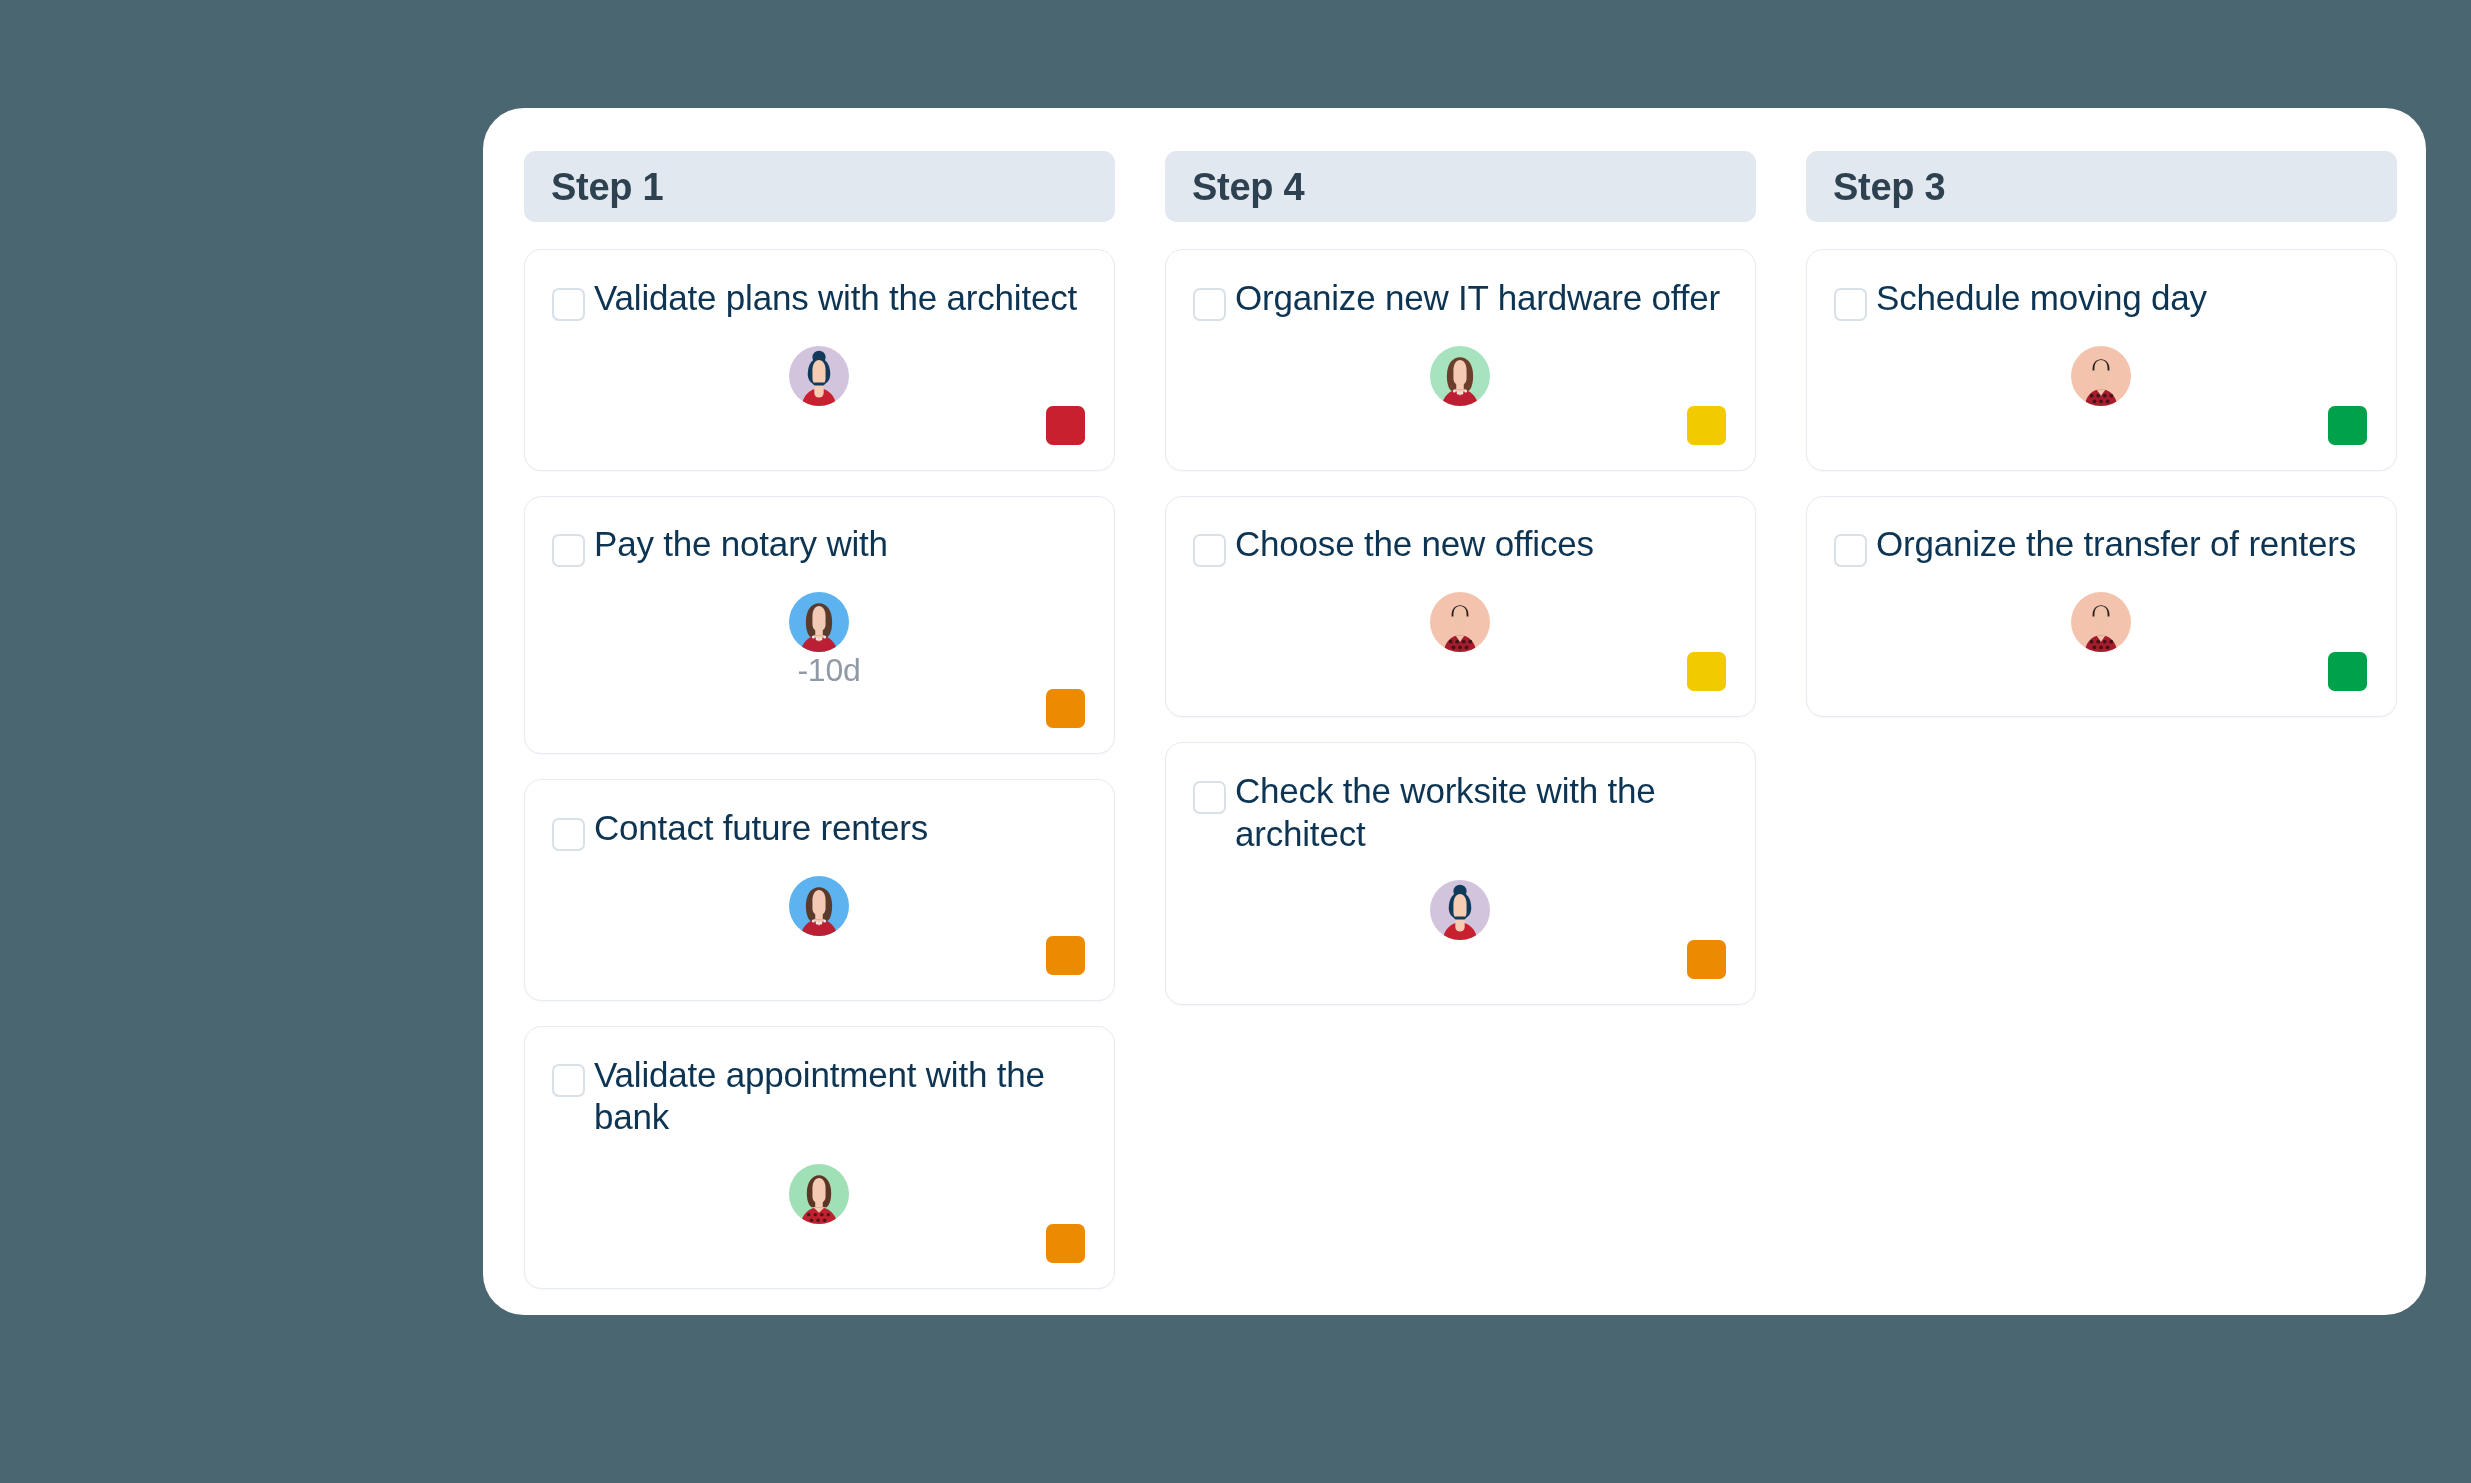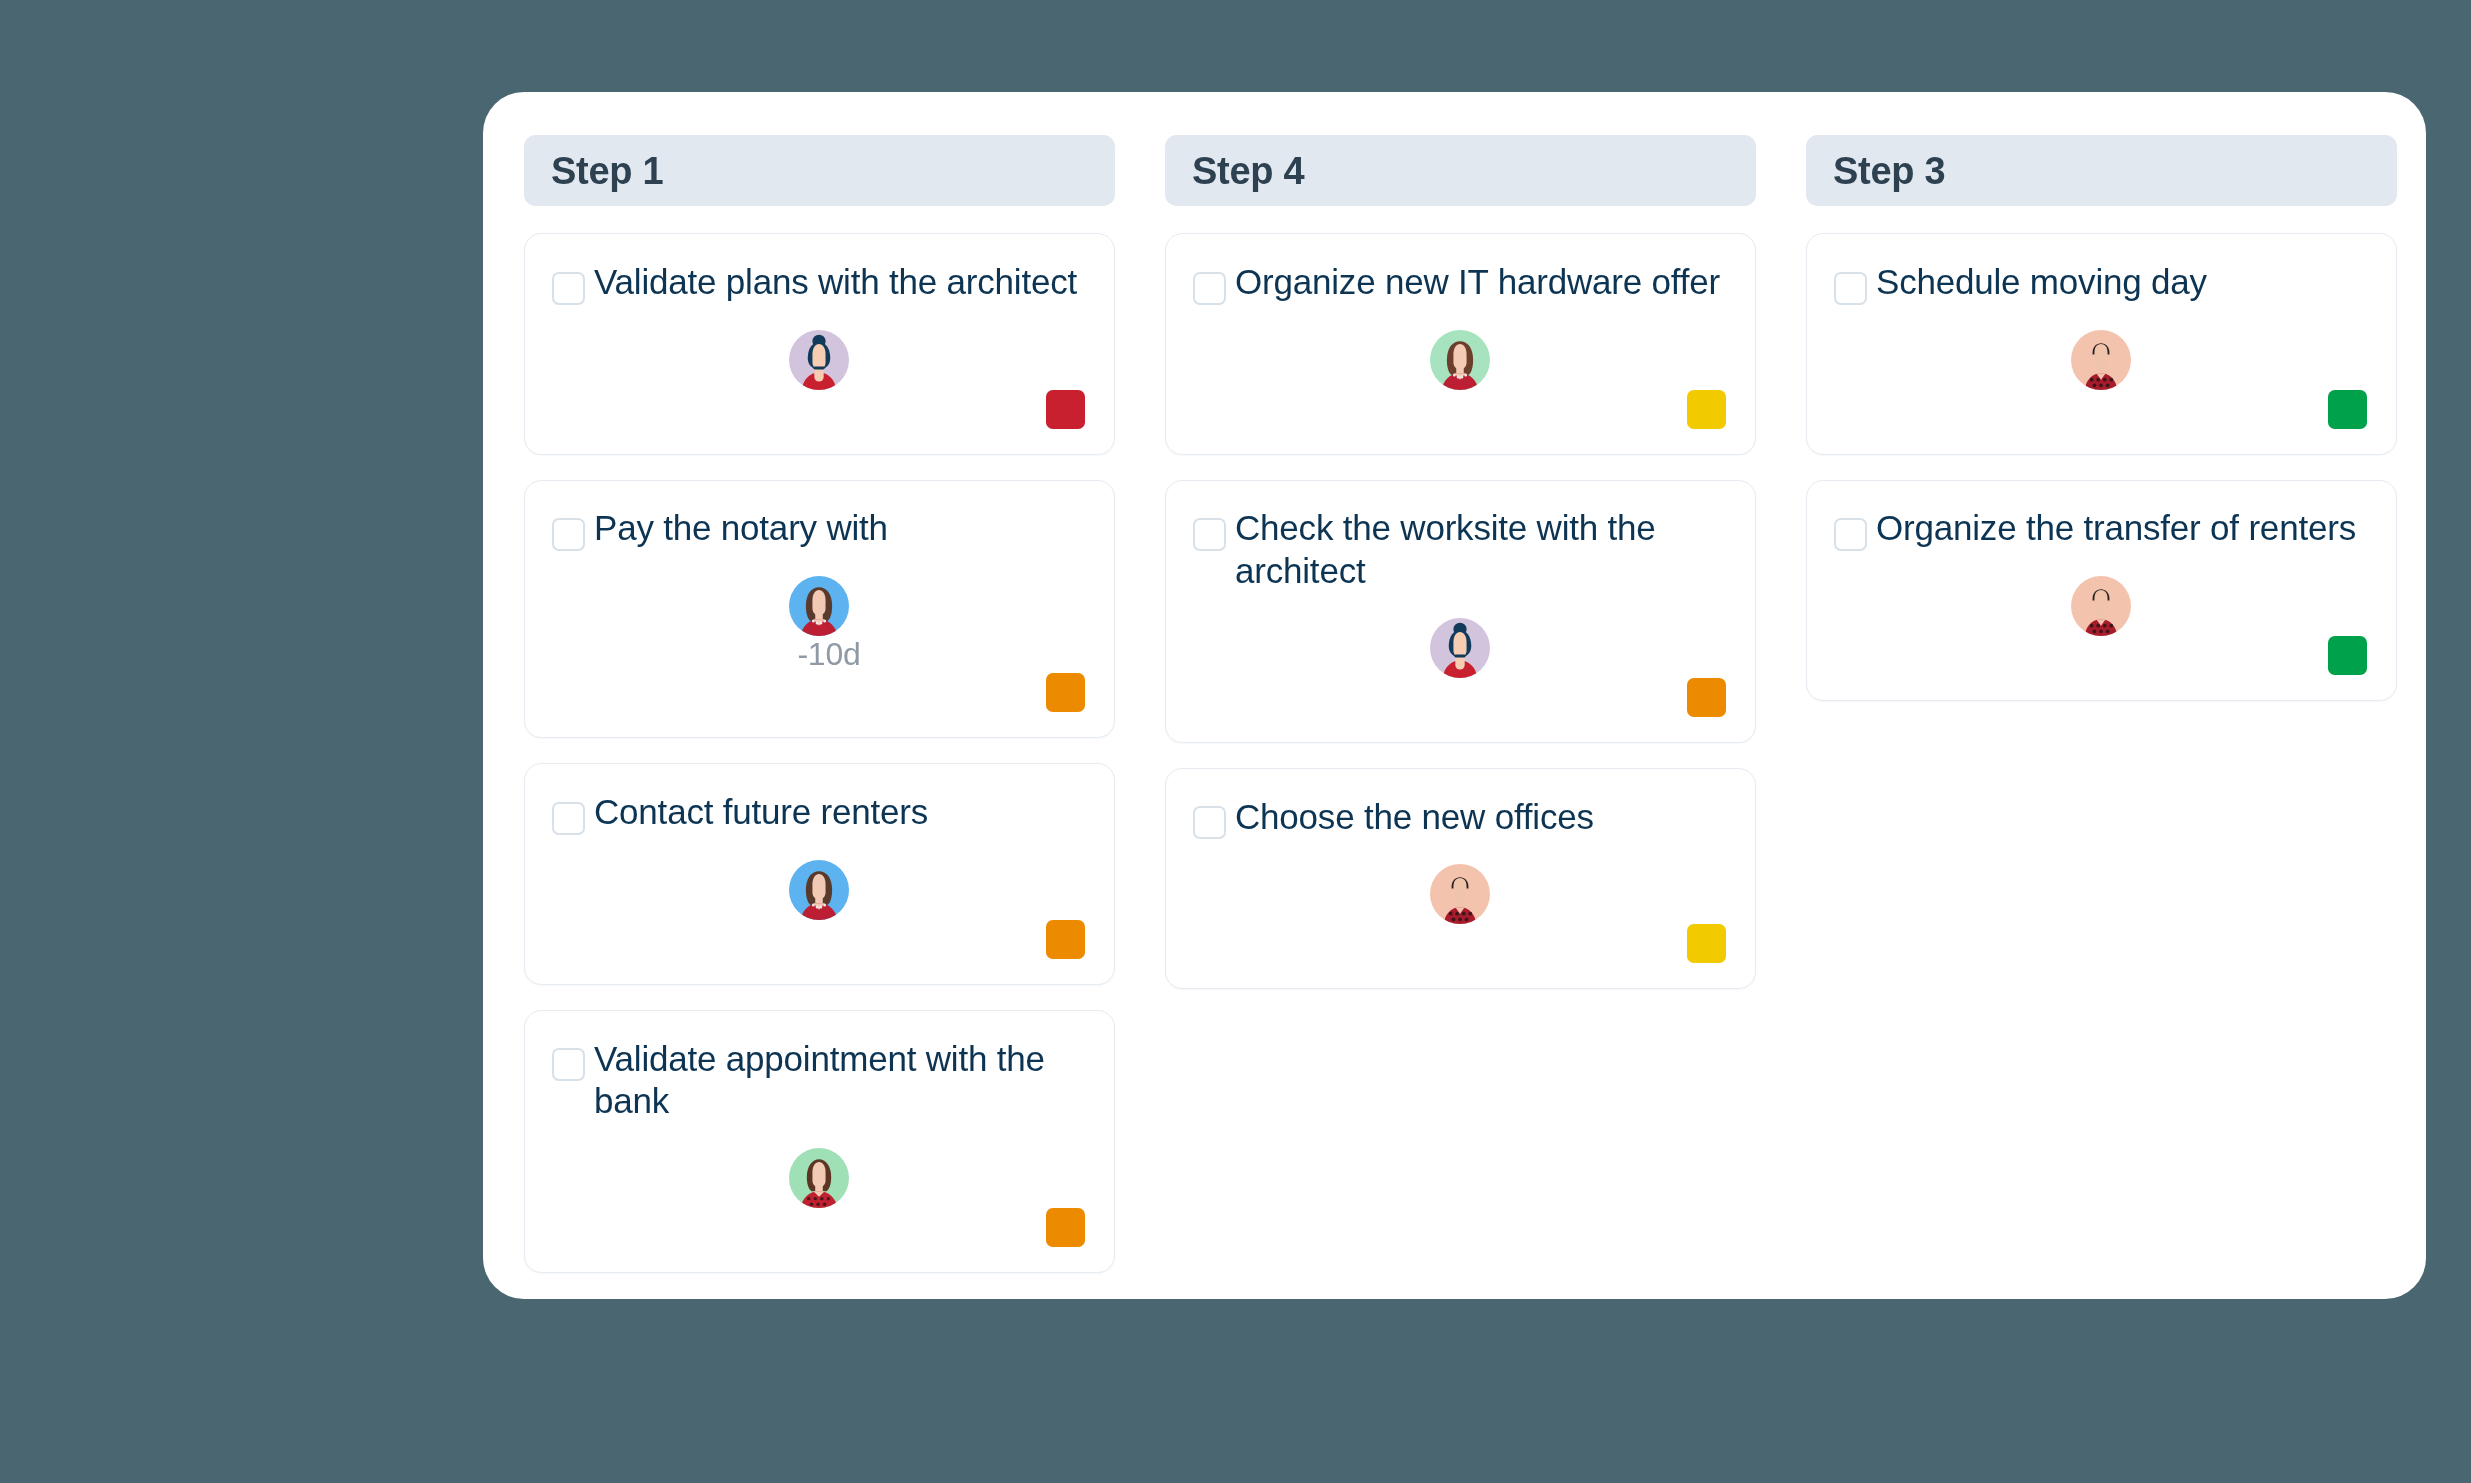--- a/index.html
+++ b/index.html
@@ -10,21 +10,21 @@
     width: 2472px;
     height: 1483px;
     background: #4a6670;
     font-family: "Liberation Sans", sans-serif;
     overflow: hidden;
   }
 
   .board-container {
     position: absolute;
     left: 483px;
-    top: 92px;
+    top: 108px;
     width: 1943px;
     height: 1207px;
     background: #ffffff;
     border-radius: 41px;
     box-sizing: border-box;
     padding: 43px 41px;
   }
 
   .columns {
     display: flex;
@@ -267,42 +267,20 @@
                 <circle cx="38" cy="48" r="1.6" fill="#f1e7e2"></circle>
               </svg>
             </div>
             <div class="spacer"></div>
             <div class="chip" style="background: rgb(242, 202, 0);"></div>
           </div>
         </div>
         <div class="card">
           <div class="card-top">
             <div class="checkbox"></div>
-            <div class="card-title">Check the worksite with the architect</div>
-          </div>
-          <div class="card-bottom">
-            <div class="avatar">
-              <svg viewBox="0 0 64 64">
-                <rect width="64" height="64" fill="#d3c4dd"></rect>
-                <circle cx="32" cy="12" r="7" fill="#123a5b"></circle>
-                <path d="M20 30c0-11 5.5-17 12-17s12 6 12 17c0 7-5 12-12 12s-12-5-12-12z" fill="#123a5b"></path>
-                <path d="M25 26c0-7 3.2-11 7-11s7 4 7 11v8c0 5-3.2 8-7 8s-7-3-7-8z" fill="#f6cdb3"></path>
-                <rect x="27" y="37" width="10" height="7" fill="#f6cdb3"></rect>
-                <rect x="26" y="39" width="12" height="3" rx="1.5" fill="#123a5b"></rect>
-                <path d="M14 64c0-10 8-19 18-19s18 9 18 19z" fill="#c8202f"></path>
-                <path d="M27 44h10v6a5 5 0 0 1-10 0z" fill="#f6cdb3"></path>
-              </svg>
-            </div>
-            <div class="spacer"></div>
-            <div class="chip" style="background: rgb(237, 139, 0);"></div>
-          </div>
-        </div>
-        <div class="card">
-          <div class="card-top">
-            <div class="checkbox"></div>
             <div class="card-title">Choose the new offices</div>
           </div>
           <div class="card-bottom">
             <div class="avatar">
               <svg viewBox="0 0 64 64">
                 <rect width="64" height="64" fill="#f4c3ae"></rect>
                 <path d="M23 24c0-6 4-10 9-10s9 4 9 10v2H23z" fill="#2b2220"></path>
                 <path d="M25 24c0-6 3.2-9 7-9s7 3 7 9v9c0 5-3.2 8-7 8s-7-3-7-8z" fill="#f0c3ab"></path>
                 <rect x="28" y="38" width="8" height="8" fill="#f0c3ab"></rect>
                 <path d="M15 64c0-10 7.5-18 17-18s17 8 17 18z" fill="#a71c2c"></path>
@@ -315,20 +293,42 @@
                   <circle cx="32" cy="59" r="2"></circle>
                   <circle cx="39" cy="59" r="2"></circle>
                 </g>
                 <path d="M27 46h10l-5 7z" fill="#f0c3ab"></path>
               </svg>
             </div>
             <div class="spacer"></div>
             <div class="chip" style="background: rgb(242, 202, 0);"></div>
           </div>
         </div>
+        <div class="card">
+          <div class="card-top">
+            <div class="checkbox"></div>
+            <div class="card-title">Check the worksite with the architect</div>
+          </div>
+          <div class="card-bottom">
+            <div class="avatar">
+              <svg viewBox="0 0 64 64">
+                <rect width="64" height="64" fill="#d3c4dd"></rect>
+                <circle cx="32" cy="12" r="7" fill="#123a5b"></circle>
+                <path d="M20 30c0-11 5.5-17 12-17s12 6 12 17c0 7-5 12-12 12s-12-5-12-12z" fill="#123a5b"></path>
+                <path d="M25 26c0-7 3.2-11 7-11s7 4 7 11v8c0 5-3.2 8-7 8s-7-3-7-8z" fill="#f6cdb3"></path>
+                <rect x="27" y="37" width="10" height="7" fill="#f6cdb3"></rect>
+                <rect x="26" y="39" width="12" height="3" rx="1.5" fill="#123a5b"></rect>
+                <path d="M14 64c0-10 8-19 18-19s18 9 18 19z" fill="#c8202f"></path>
+                <path d="M27 44h10v6a5 5 0 0 1-10 0z" fill="#f6cdb3"></path>
+              </svg>
+            </div>
+            <div class="spacer"></div>
+            <div class="chip" style="background: rgb(237, 139, 0);"></div>
+          </div>
+        </div>
       </div>
       <div class="column">
         <div class="column-header">
           <div class="column-header-title">Step 3</div>
         </div>
         <div class="card">
           <div class="card-top">
             <div class="checkbox"></div>
             <div class="card-title">Schedule moving day</div>
           </div>

